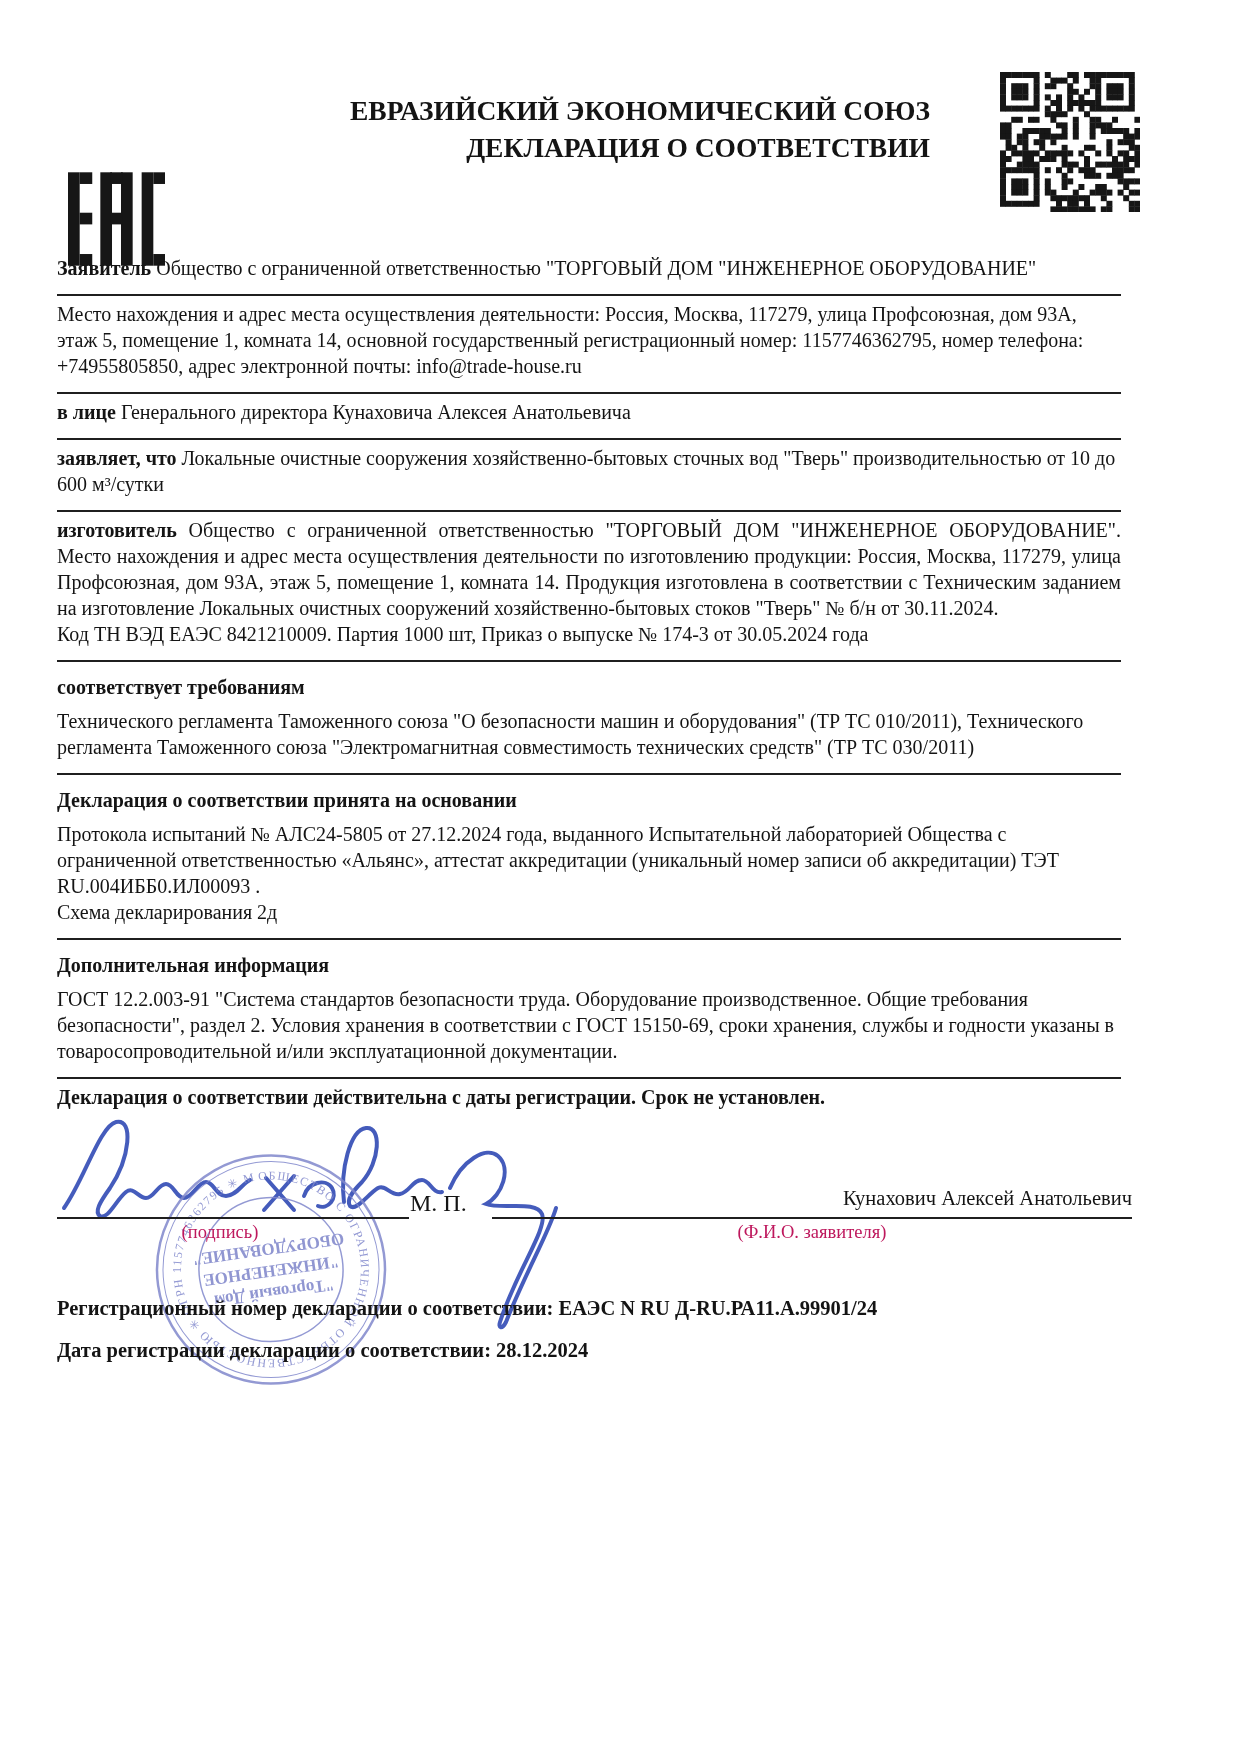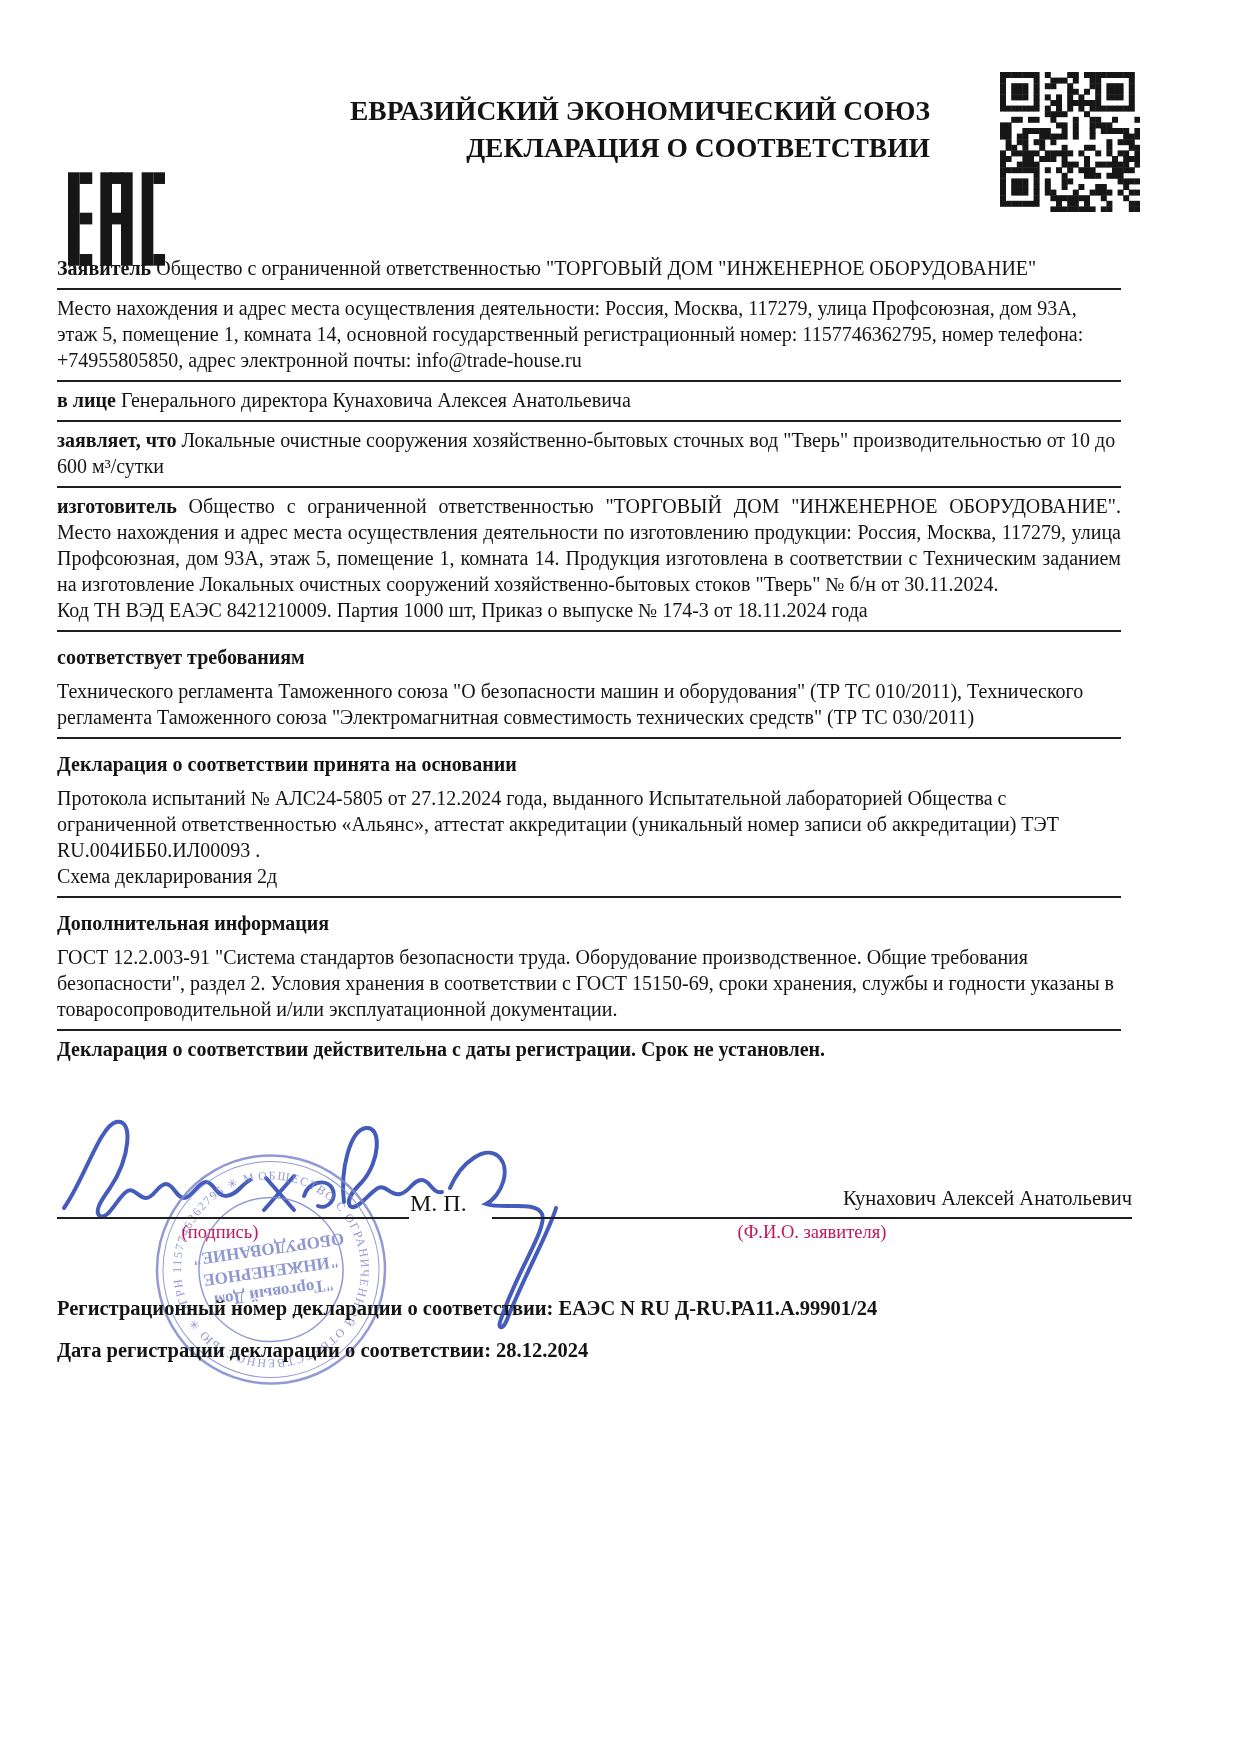--- a/index.html
+++ b/index.html
@@ -9,21 +9,21 @@
     overflow:hidden;margin:0 auto;
   }
   
   .title{position:absolute;left:120px;top:92px;width:810px;text-align:right;
     font-weight:bold;font-size:27.5px;line-height:37px;}
   .eac{position:absolute;left:68px;top:167px;width:97px;height:104px;}
   .qr{position:absolute;left:1000px;top:72px;width:140px;height:140px;}
   
   .content{position:absolute;left:57px;top:255px;width:1072px;
     font-size:20px;line-height:26px;}
-  .sec{margin:0 8px 5px 0;padding:0 0 7px 0;}
+  .sec{margin:0 8px 5px 0;padding:0 0 13px 0;}
   .rule{border-bottom:2.5px solid #1f1f1f;}
   .lbl{font-weight:bold;}
   .hd{font-weight:bold;margin:12px 0 8px 0;}
   .just{text-align:justify;}
   .validity{font-weight:bold;margin-top:3px;}
   
   .sig-line{position:absolute;border-top:2px solid #1f1f1f;height:0;}
   .sig-line-left{left:57px;top:1217px;width:352px;}
   .sig-line-right{left:492px;top:1217px;width:640px;}
   .sig-caption{position:absolute;font-size:18.5px;color:#be185d;text-align:center;}
@@ -392,21 +392,21 @@
     <p class="sec rule"><span class="lbl">Заявитель</span> <span>Общество с ограниченной ответственностью "ТОРГОВЫЙ ДОМ "ИНЖЕНЕРНОЕ ОБОРУДОВАНИЕ"</span></p>
 
     <p class="sec rule"><span>Место нахождения и адрес места осуществления деятельности: Россия, Москва, 117279, улица Профсоюзная, дом 93А, этаж 5, помещение 1, комната 14, основной государственный регистрационный номер: 1157746362795, номер телефона: +74955805850, адрес электронной почты: info@trade-house.ru</span></p>
 
     <p class="sec rule"><span class="lbl">в лице</span> <span>Генерального директора Кунаховича Алексея Анатольевича</span></p>
 
     <p class="sec rule"><span class="lbl">заявляет, что</span> <span>Локальные очистные сооружения хозяйственно-бытовых сточных вод "Тверь" производительностью от 10 до 600 м³/сутки</span></p>
 
     <div class="sec rule">
       <div class="just"><span class="lbl">изготовитель</span> <span>Общество с ограниченной ответственностью "ТОРГОВЫЙ ДОМ "ИНЖЕНЕРНОЕ ОБОРУДОВАНИЕ". Место нахождения и адрес места осуществления деятельности по изготовлению продукции: Россия, Москва, 117279, улица Профсоюзная, дом 93А, этаж 5, помещение 1, комната 14. Продукция изготовлена в соответствии с Техническим заданием на изготовление Локальных очистных сооружений хозяйственно-бытовых стоков "Тверь" № б/н от 30.11.2024.</span></div>
-      <div>Код ТН ВЭД ЕАЭС 8421210009. Партия 1000 шт, Приказ о выпуске № 174-3 от 18.11.2024 года</div>
+      <div>Код ТН ВЭД ЕАЭС 8421210009. Партия 1000 шт, Приказ о выпуске № 174-3 от 30.05.2024 года</div>
     </div>
 
     <div class="hd">соответствует требованиям</div>
 
     <p class="sec rule"><span>Технического регламента Таможенного союза "О безопасности машин и оборудования" (ТР ТС 010/2011), Технического регламента Таможенного союза "Электромагнитная совместимость технических средств" (ТР ТС 030/2011)</span></p>
 
     <div class="hd">Декларация о соответствии принята на основании</div>
 
     <div class="sec rule">
       <div>Протокола испытаний № АЛС24-5805 от 27.12.2024 года, выданного Испытательной лабораторией Общества с ограниченной ответственностью «Альянс», аттестат аккредитации (уникальный номер записи об аккредитации)  ТЭТ RU.004ИББ0.ИЛ00093 .</div>

